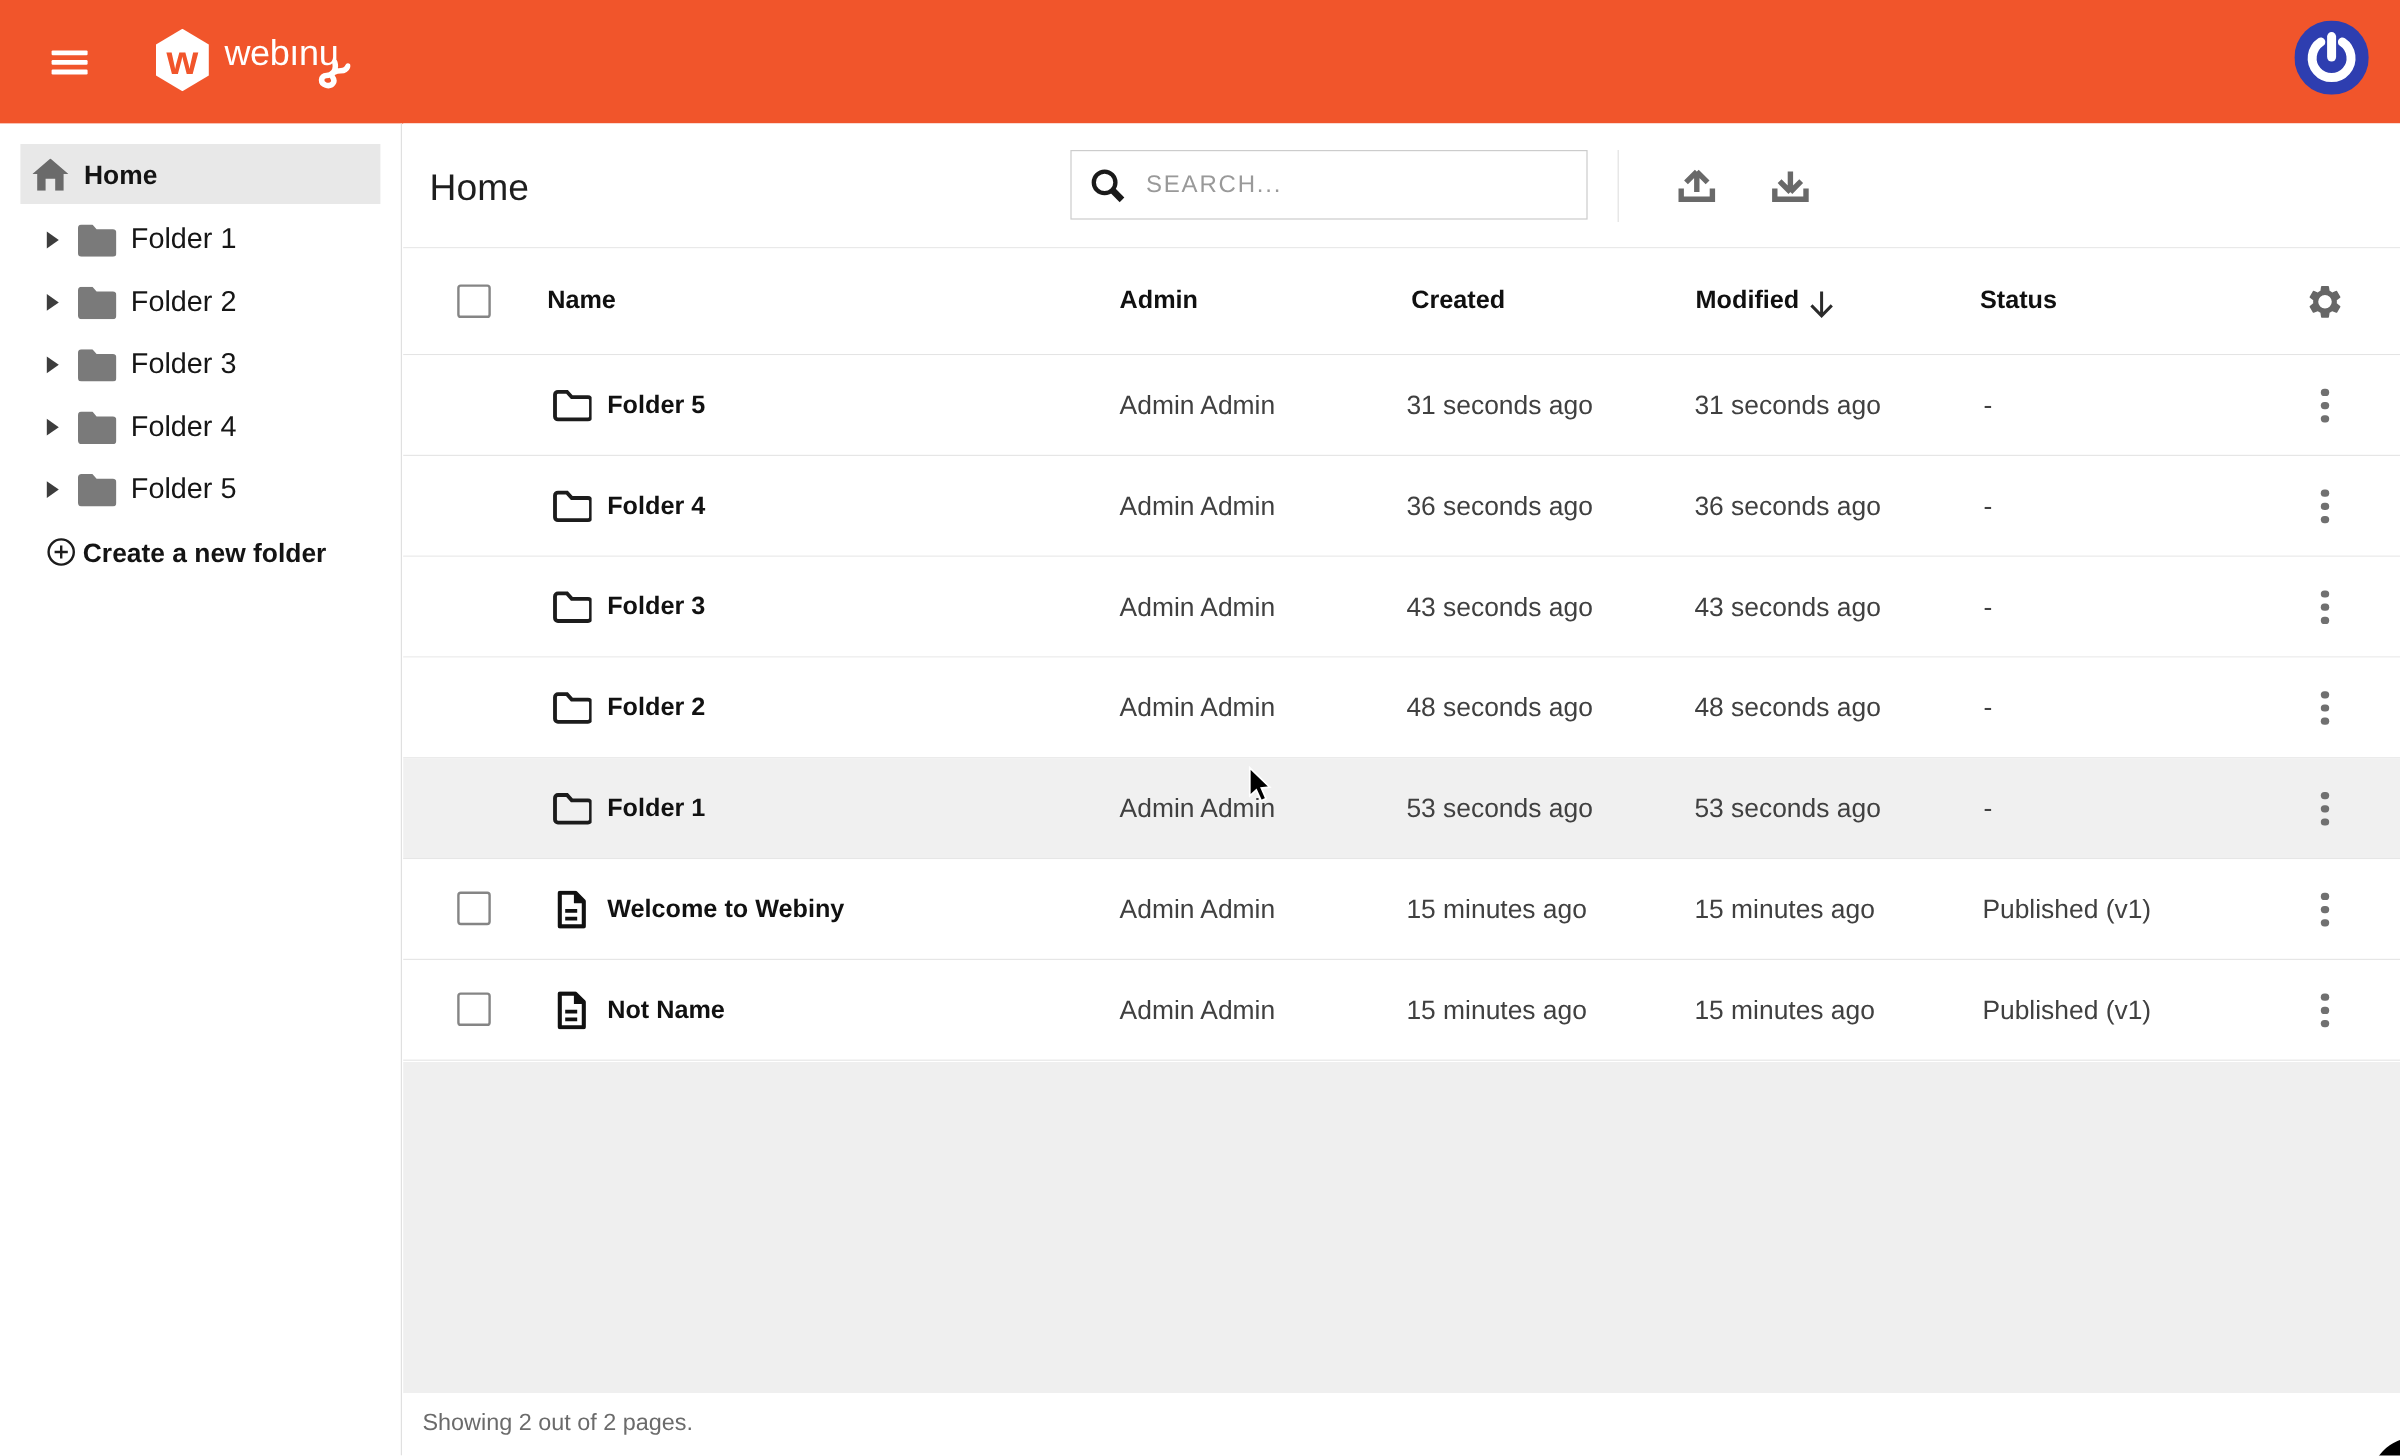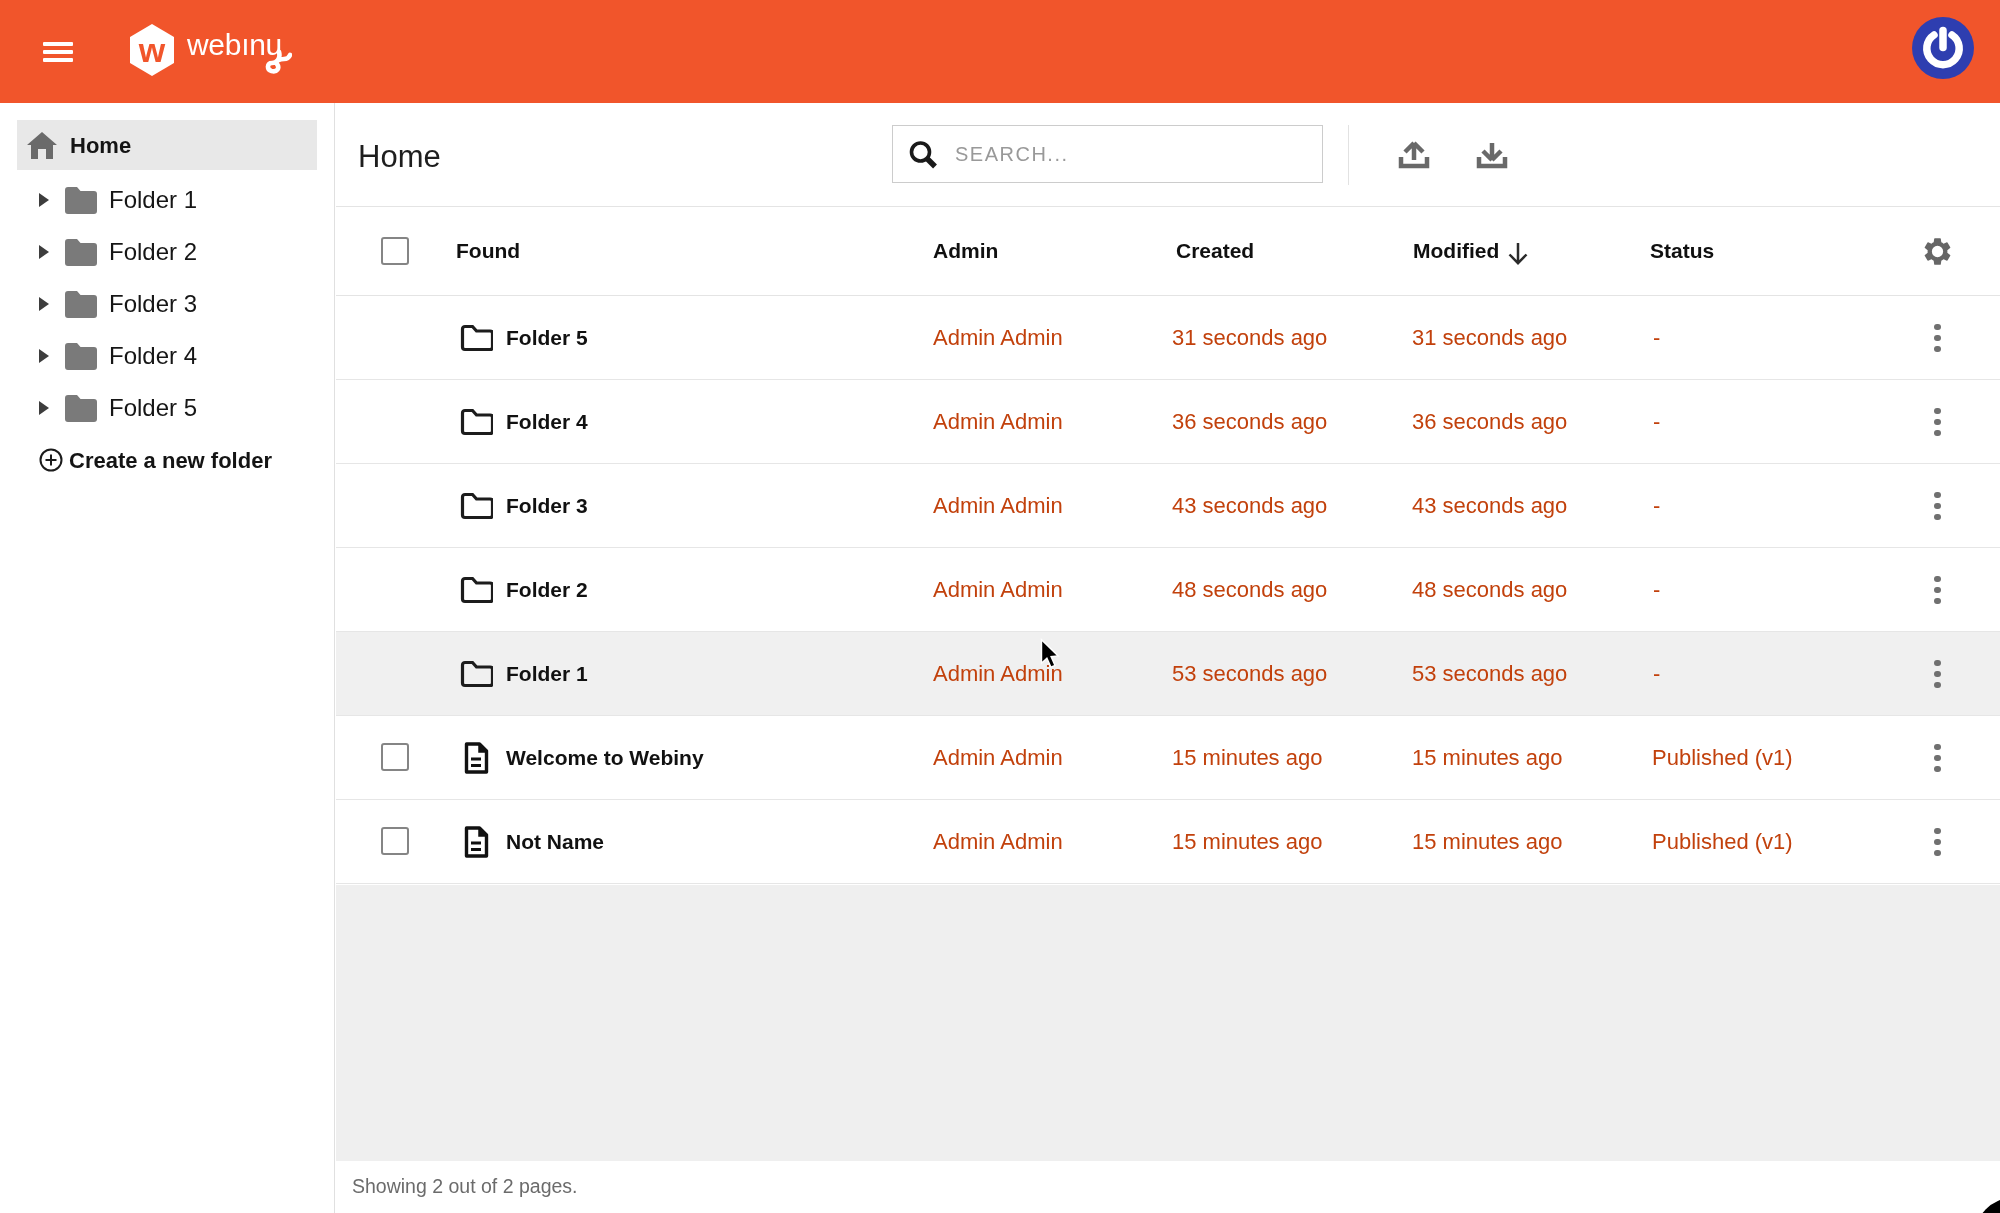--- a/index.html
+++ b/index.html
@@ -33,21 +33,21 @@
   #tooldivider { left:1012px; top:22px; width:1px; height:60px; background:#e2e2e2; }
   #btn-folder { left:1196px; top:22px; width:230px; height:58px; border:2px solid #f1552b; border-radius:2px; background:#fff; color:#f1552b; }
   #btn-page { left:1432px; top:22px; width:201px; height:58px; border-radius:2px; background:#f1552b; color:#fff; box-shadow:0 2px 4px rgba(0,0,0,.25); }
   .btntxt { position:absolute; font-size:22px; letter-spacing:0.5px; top:50%; transform:translateY(-50%); }
 
   
   #thead { left:0; top:104px; width:1664px; height:89px; background:#fff; border-bottom:1px solid #e4e4e4; }
   .cb { position:absolute; width:28px; height:28px; border:2.5px solid #858585; border-radius:3px; background:#fff; }
   .hlabel { position:absolute; top:50%; transform:translateY(-50%); font-size:21px; font-weight:bold; color:#101010; }
   .row { position:absolute; left:0; width:1664px; height:84px; background:#fff; border-bottom:1px solid #e6e6e6; }
-  .cell { position:absolute; top:50%; transform:translateY(-50%); font-size:22px; color:#c2410c; }
+  .cell { position:absolute; top:50%; transform:translateY(-50%); font-size:22px; color:#404040; }
   .name { position:absolute; left:170px; top:50%; transform:translateY(-50%); font-size:21px; font-weight:bold; color:#111; }
   .c-author { left:597px; }
   .c-created { left:836px; }
   .c-modified { left:1076px; }
   .c-status { left:1316px; }
   .kebab { position:absolute; left:1598px; top:50%; margin-top:-14px; width:7px; height:29px; }
   .kebab i { position:absolute; left:0; width:6.5px; height:6.5px; border-radius:50%; background:#707070; }
 
   #graybg { left:0; top:782px; width:1664px; height:276px; background:#efefef; }
   #footer { left:0; top:1058px; width:1664px; height:52px; background:#fff; }
@@ -142,21 +142,21 @@
       <path d="M4 16 v9 h26 v-9" stroke="#696969" stroke-width="4.5" fill="none"></path>
     </svg>
     <svg class="abs" style="left:1139px;top:38px" width="34" height="30" viewBox="0 0 34 30">
       <path d="M17 19 L26 10 M17 19 L8 10 M17 2 L17 19" stroke="#696969" stroke-width="4.5" fill="none"></path>
       <path d="M4 16 v9 h26 v-9" stroke="#696969" stroke-width="4.5" fill="none"></path>
     </svg>
   </div>
 
   <div id="thead" class="abs">
     <div class="cb" style="left:45px;top:30px"></div>
-    <span class="hlabel" style="left:120px">Found</span>
+    <span class="hlabel" style="left:120px">Name</span>
     <span class="hlabel" style="left:597px">Admin</span>
     <span class="hlabel" style="left:840px">Created</span>
     <span class="hlabel" style="left:1077px">Modified</span>
     <svg class="abs" style="left:1169px;top:34px" width="26" height="26" viewBox="0 0 26 26">
       <path d="M13 2 v20 M4.5 13.5 l8.5 8.7 l8.5 -8.7" stroke="#2b2b2b" stroke-width="2.5" fill="none"></path>
     </svg>
     <span class="hlabel" style="left:1314px">Status</span>
     <svg class="abs" style="left:1585px;top:28px" width="33" height="33" viewBox="0 0 24 24">
       <path fill="#666" d="M19.14 12.94a7.43 7.43 0 0 0 .06-.94 7.43 7.43 0 0 0-.06-.94l2.03-1.58a.5.5 0 0 0 .12-.61l-1.92-3.32a.5.5 0 0 0-.59-.22l-2.39.96a7.28 7.28 0 0 0-1.62-.94l-.36-2.54a.5.5 0 0 0-.5-.41h-3.82a.5.5 0 0 0-.5.41l-.36 2.54c-.59.24-1.13.56-1.62.94l-2.39-.96a.5.5 0 0 0-.59.22L2.71 8.87a.5.5 0 0 0 .12.61l2.03 1.58a7.43 7.43 0 0 0 0 1.88l-2.03 1.58a.5.5 0 0 0-.12.61l1.92 3.32c.13.22.39.31.59.22l2.39-.96c.49.38 1.03.7 1.62.94l.36 2.54a.5.5 0 0 0 .5.41h3.82a.5.5 0 0 0 .5-.41l.36-2.54a7.28 7.28 0 0 0 1.62-.94l2.39.96c.2.09.46 0 .59-.22l1.92-3.32a.5.5 0 0 0-.12-.61l-2.03-1.58zM12 16.1A4.1 4.1 0 1 1 12 7.9a4.1 4.1 0 0 1 0 8.2z"></path>
     </svg>

